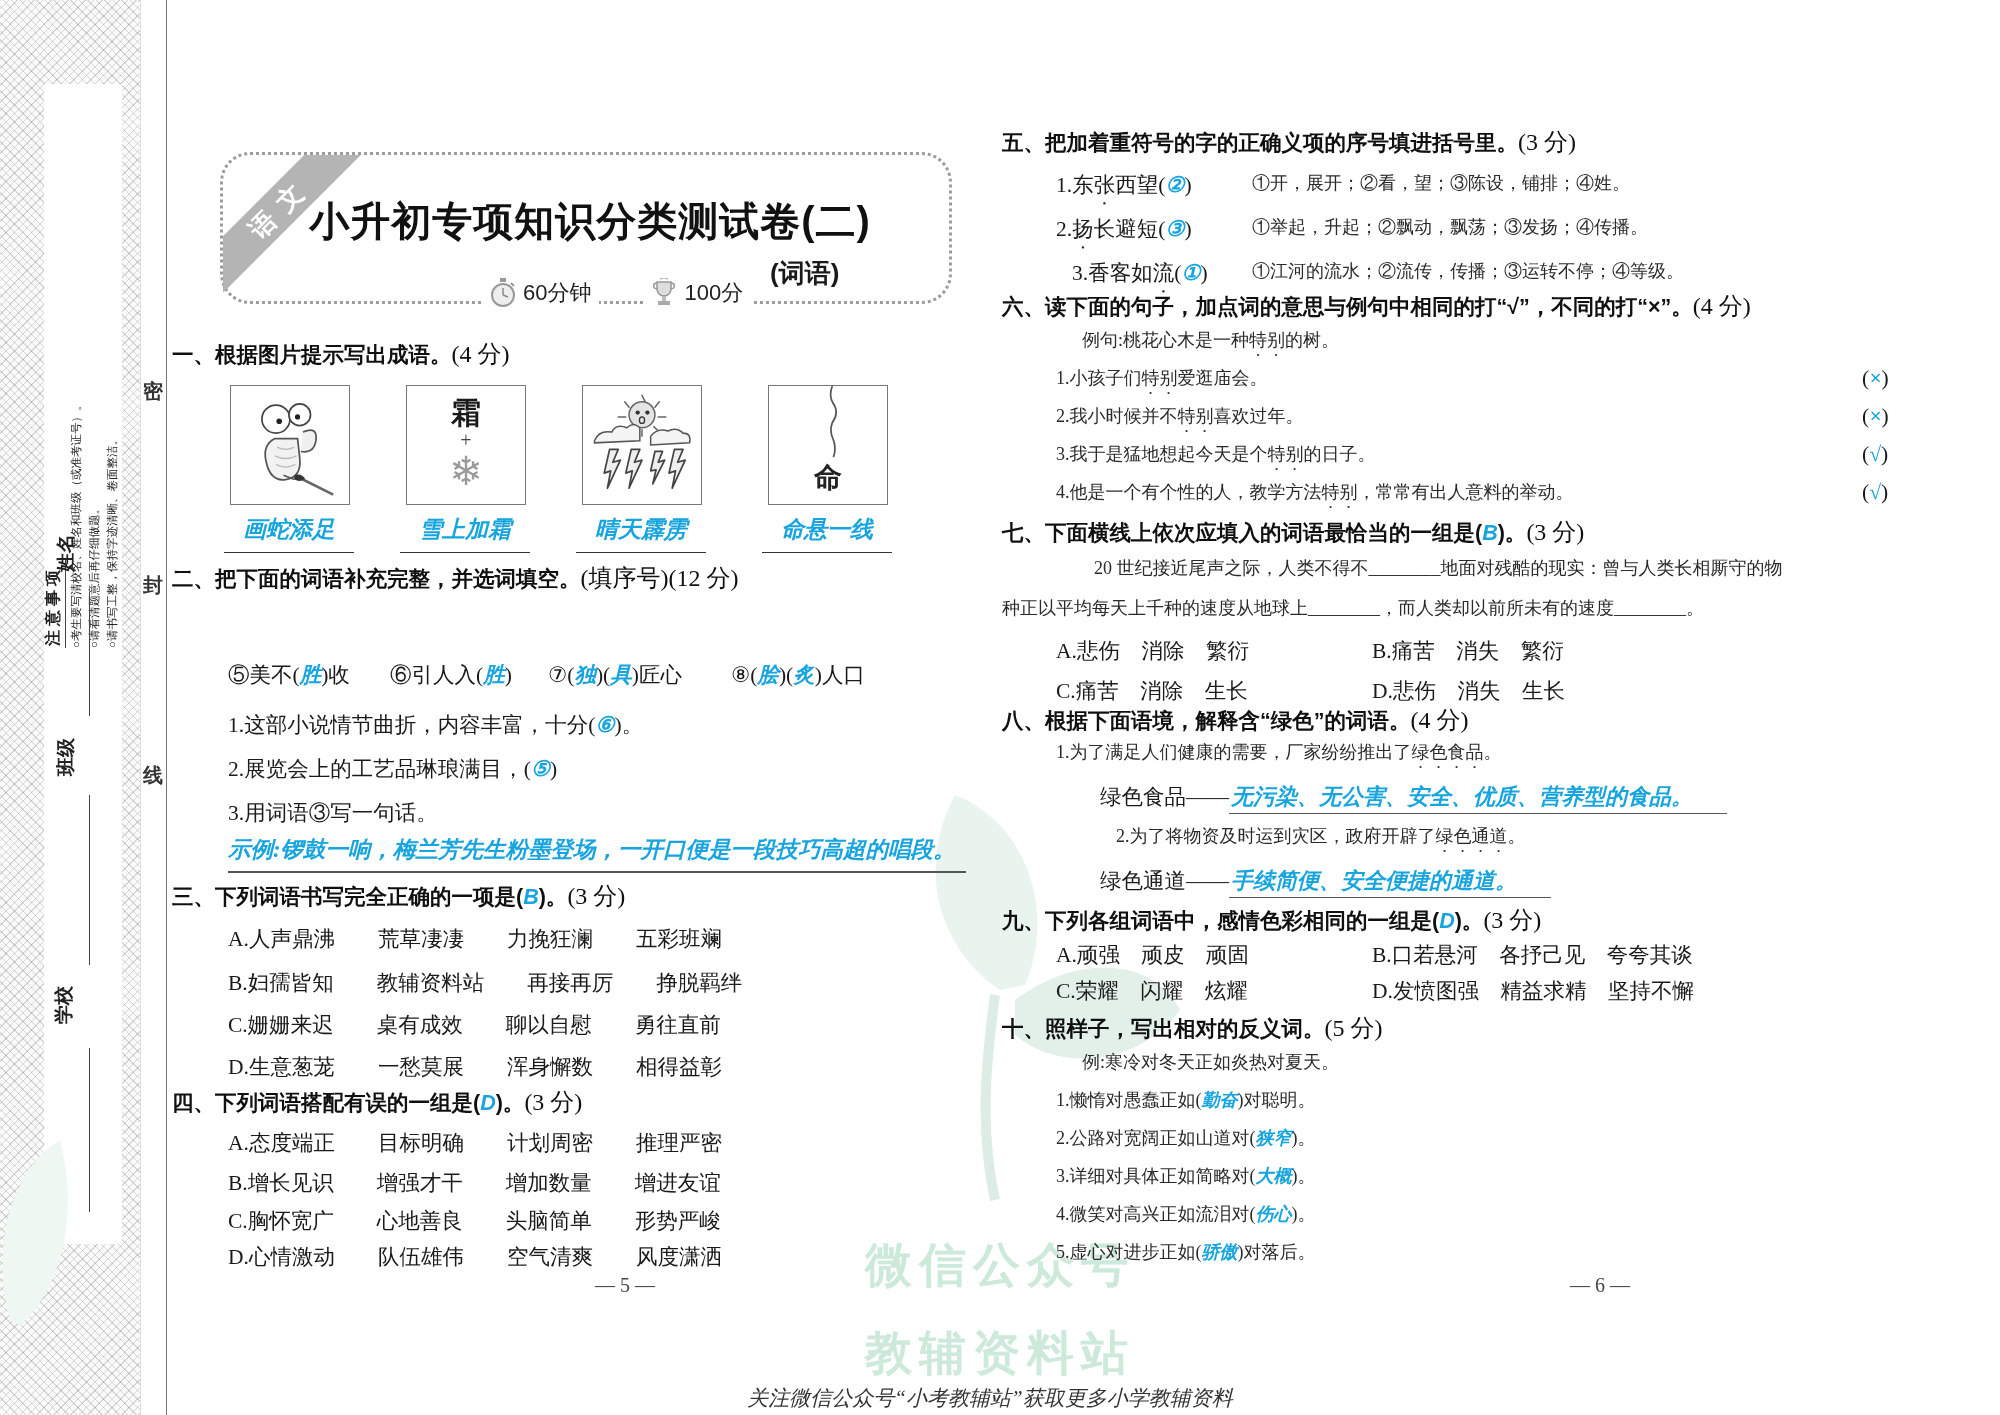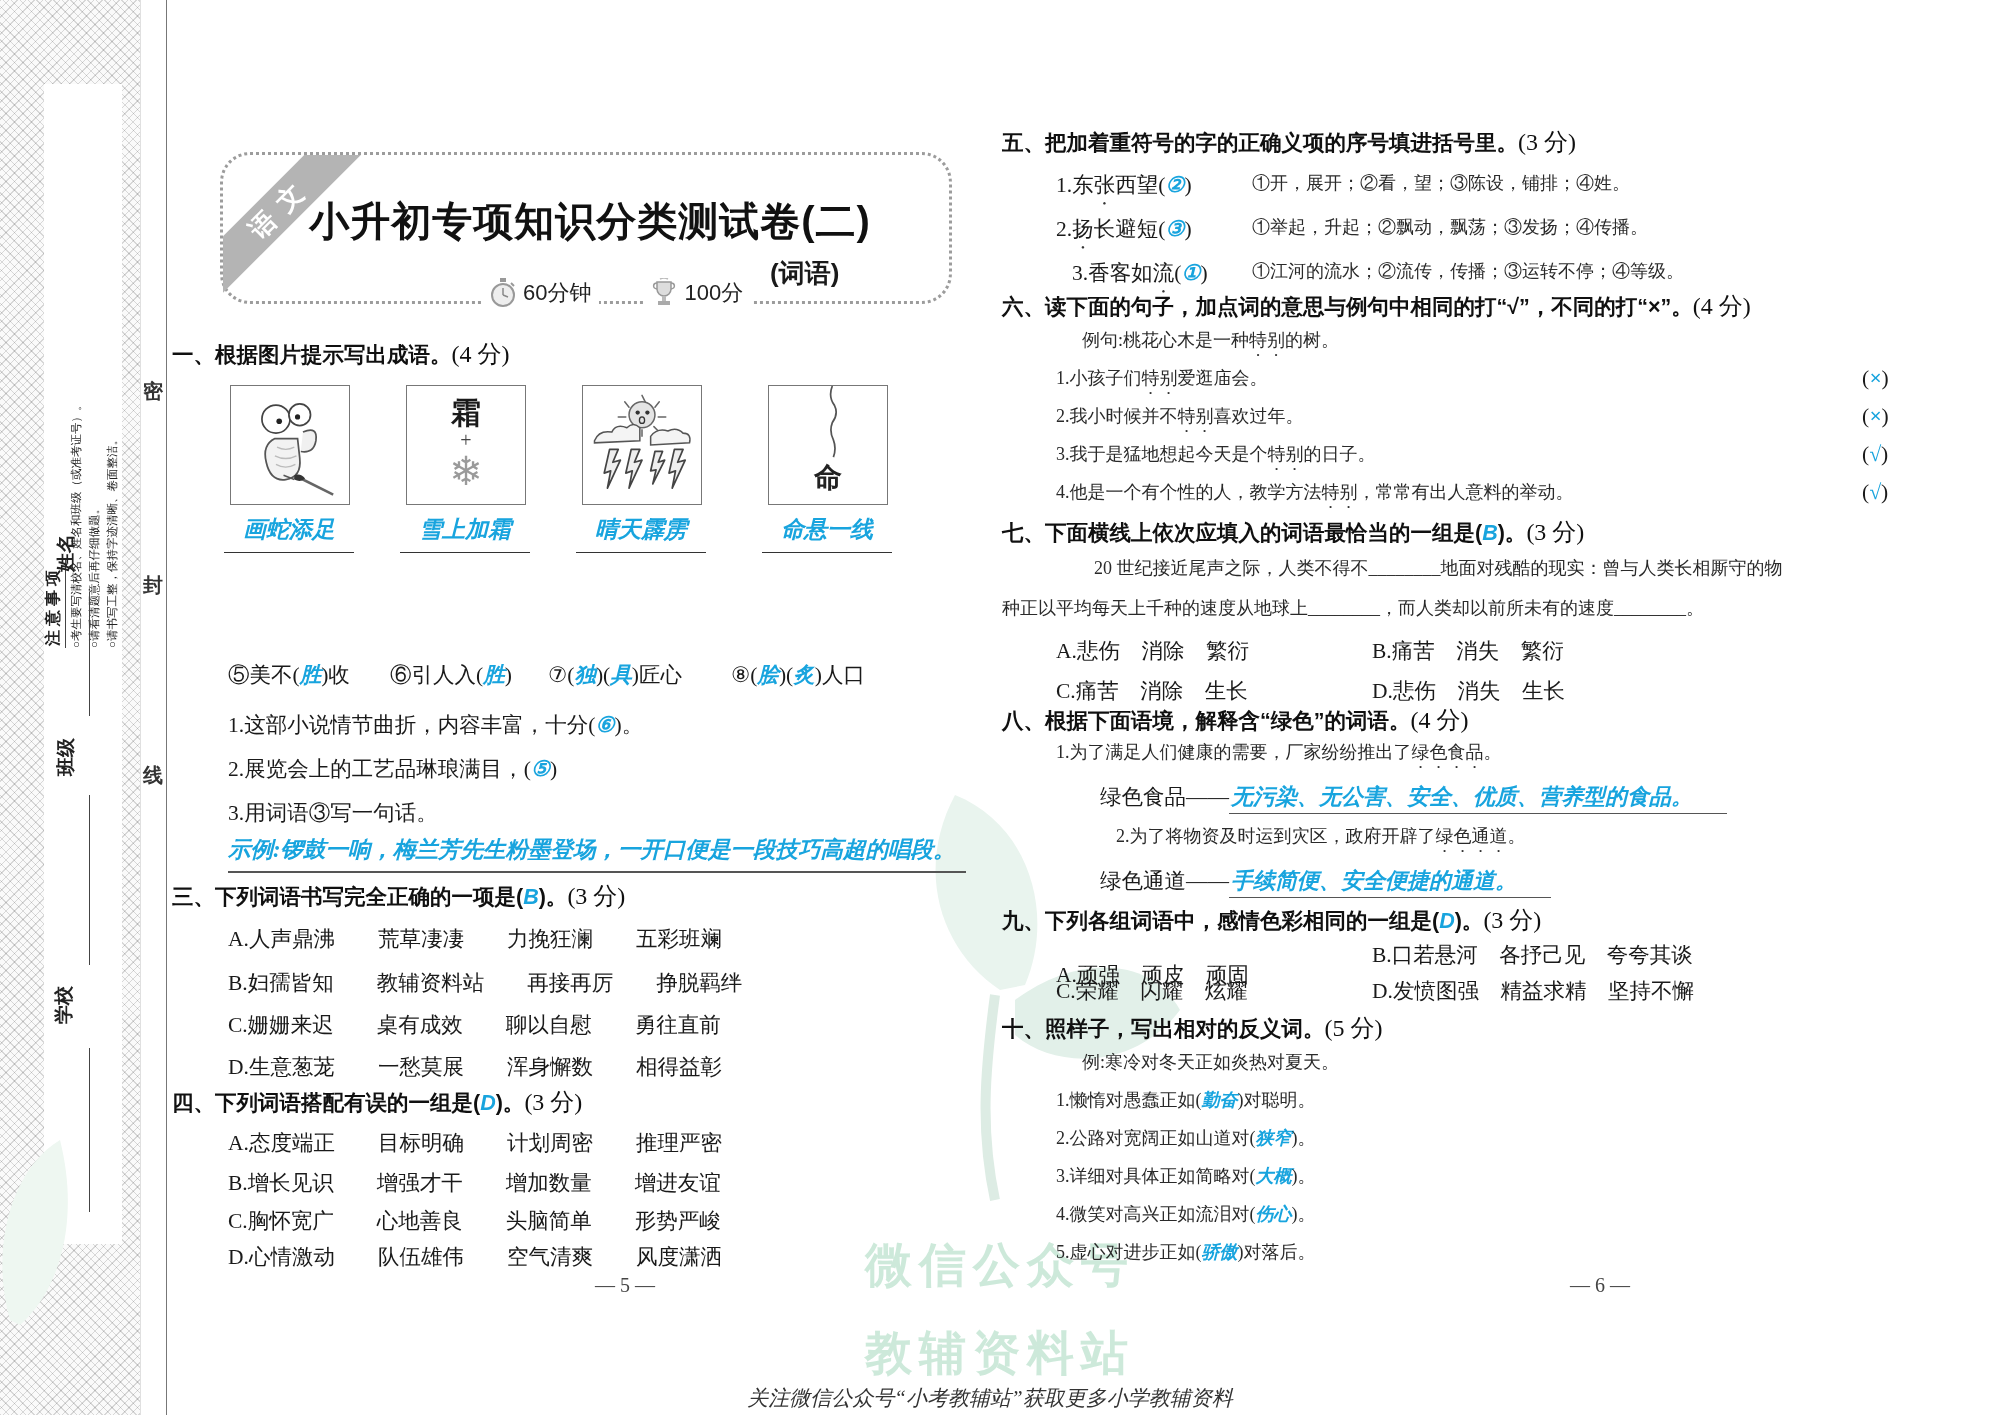--- a/index.html
+++ b/index.html
@@ -180,20 +180,23 @@
       <path d="M54,0 q-4,10 2,18 q4,8 -2,16 q-3,8 1,16 q3,8 0,16" stroke="#555" stroke-width="1.6" fill="none"></path>
       <text x="50" y="94" text-anchor="middle" font-size="26" font-weight="bold" fill="#222" font-family="'Liberation Sans',sans-serif">命</text>
     </svg>
   </div>
 
   <div class="imglabel" style="left:224px;">画蛇添足</div>
   <div class="imglabel" style="left:400px;">雪上加霜</div>
   <div class="imglabel" style="left:576px;">晴天霹雳</div>
   <div class="imglabel" style="left:762px;">命悬一线</div>
 
+  <div class="h" style="left:172px;top:562px;">
+    <span>二、把下面的词语补充完整，并选词填空。</span><span class="pts">(填序号)(12 分)</span>
+  </div>
   <div class="row flexrow" style="left:228px;top:660px;">
     <span style="width:162px;">⑤美不(<span class="hl hand">胜</span>)收</span>
     <span style="width:158px;">⑥引人入(<span class="hl hand">胜</span>)</span>
     <span style="width:183px;">⑦(<span class="hl hand">独</span>)(<span class="hl hand">具</span>)匠心</span>
     <span>⑧(<span class="hl hand">脍</span>)(<span class="hl hand">炙</span>)人口</span>
   </div>
   <div class="row" style="left:228px;top:710px;">1.这部小说情节曲折，内容丰富，十分(<span class="hl hand">⑥</span>)。</div>
   <div class="row" style="left:228px;top:754px;">2.展览会上的工艺品琳琅满目，(<span class="hl hand">⑤</span>)</div>
   <div class="row" style="left:228px;top:798px;">3.用词语③写一句话。</div>
   <div class="row" style="left:228px;top:834px;">
@@ -264,21 +267,21 @@
   </div>
   <div class="row kai" style="left:1116px;top:824px;text-align:center;">2.为了将物资及时运到灾区，政府开辟了<span class="em-dot">绿色通道</span>。</div>
   <div class="row" style="left:1100px;top:866px;">
     <span>绿色通道——</span><span class="ansline">手续简便、安全便捷的通道。</span>
   </div>
 
   <div class="h" style="left:1002px;top:904px;">
     <span>九、下列各组词语中，感情色彩相同的一组是(<span class="hl hand">D</span>)。</span><span class="pts">(3 分)</span>
   </div>
   <div class="row flexrow" style="left:1056px;top:940px;">
-    <span style="width:316px;margin-top:20px;">A.顽强　顽皮　顽固</span>
+    <span style="width:316px;">A.顽强　顽皮　顽固</span>
     <span>B.口若悬河　各抒己见　夸夸其谈</span>
   </div>
   <div class="row flexrow" style="left:1056px;top:976px;">
     <span style="width:316px;">C.荣耀　闪耀　炫耀</span>
     <span>D.发愤图强　精益求精　坚持不懈</span>
   </div>
 
   <div class="h" style="left:1002px;top:1012px;">
     <span>十、照样子，写出相对的反义词。</span><span class="pts">(5 分)</span>
   </div>

